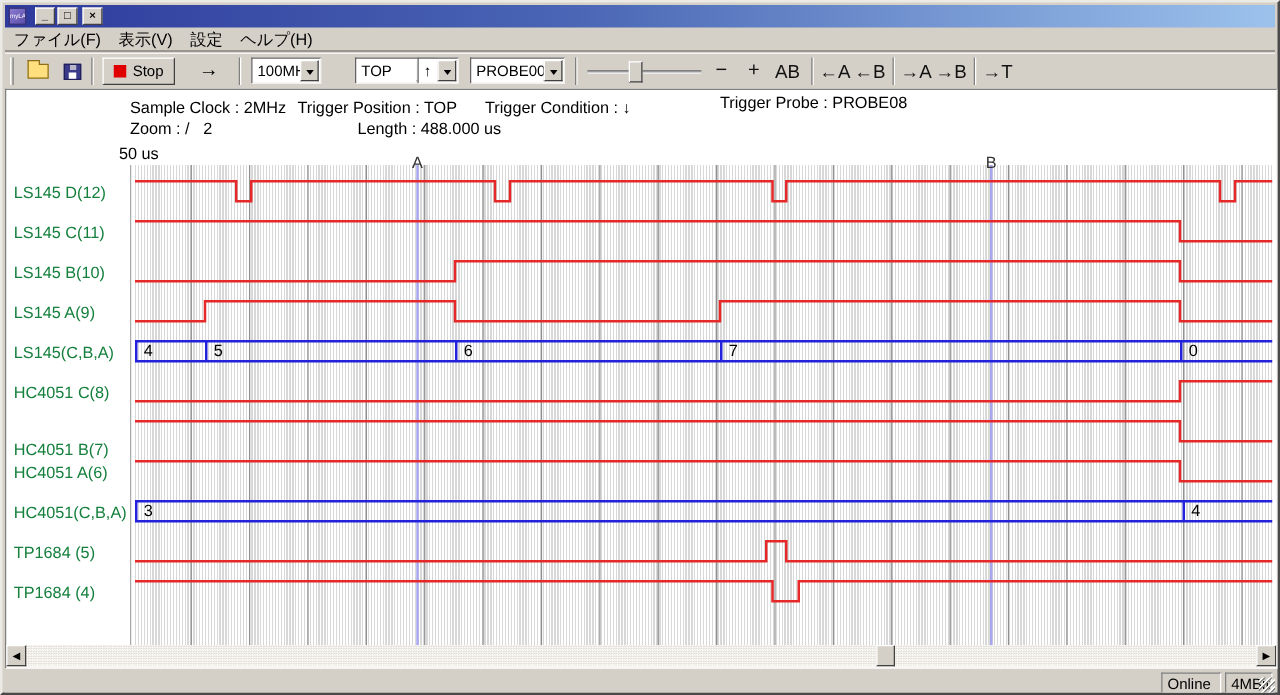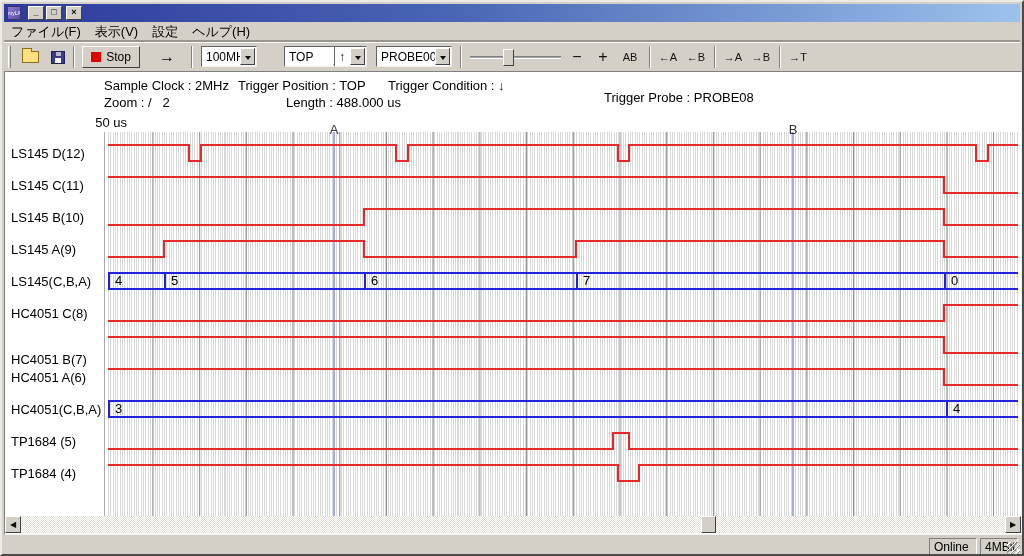--- a/index.html
+++ b/index.html
@@ -37,28 +37,28 @@
   .stop-sq{width:10px;height:10px;background:#e00000;}
   .run-btn{position:absolute;left:148px;top:3px;width:30px;height:22px;font-size:16px;font-weight:bold;
     display:flex;align-items:center;justify-content:center;color:#000;}
   .combo{position:absolute;top:3px;height:21px;background:#fff;border:1px solid;border-color:#636363 #f2f0eb #f2f0eb #636363;font-size:12px;}
   .combo .val{position:absolute;left:4px;top:3px;white-space:nowrap;}
   .combo .drop{position:absolute;right:1px;top:1px;bottom:1px;width:15px;background:#d4d0c8;
     border:1px solid;border-color:#fff #404040 #404040 #fff;}
   .combo .drop::after{content:"";position:absolute;left:4px;top:7px;border:3px solid transparent;border-top:4px solid #000;}
   .slider-track{position:absolute;left:466px;top:13px;width:91px;height:3px;border-top:1px solid #808080;border-bottom:1px solid #fff;background:#a0a0a0;}
   .slider-thumb{position:absolute;left:33px;top:-8px;width:11px;height:17px;background:#d4d0c8;border:1px solid;border-color:#fff #404040 #404040 #fff;}
-  .flat-btn{position:absolute;top:4px;height:20px;display:flex;align-items:center;justify-content:center;font-size:11px;color:#111;white-space:nowrap;}
+  .flat-btn{position:absolute;top:4px;height:20px;display:flex;align-items:center;justify-content:center;font-size:15px;color:#111;white-space:nowrap;}
   
   .client{position:absolute;left:2px;top:69px;width:1018px;height:464px;background:#fff;
     border:1px solid;border-color:#808080 #f4f2ee #f4f2ee #808080;overflow:hidden;}
   .info-item{position:absolute;font-size:13px;color:#000;white-space:pre;}
   .time-label{position:absolute;left:58px;top:43px;width:64px;text-align:right;font-size:13px;}
   .marker-label{position:absolute;top:50px;width:14px;text-align:center;font-size:13px;color:#333;}
-  .chlabel{position:absolute;left:6px;height:16px;font-size:13px;color:#000000;white-space:nowrap;}
+  .chlabel{position:absolute;left:6px;height:16px;font-size:13px;color:#15803d;white-space:nowrap;}
   .vline-sep{position:absolute;left:99px;top:60px;width:1px;height:384px;background:#aaa;}
   .grid{position:absolute;left:103px;top:60px;width:910px;height:384px;
     background-image:repeating-linear-gradient(90deg,#d8d8d8 0px,#d8d8d8 1px,transparent 1px,transparent 2.33px);}
   .grid svg{position:absolute;left:0;top:0;}
   
   .hscroll{position:absolute;left:0;right:0;top:444px;height:17px;background:#f0ede4;
     background-image:repeating-conic-gradient(#fff 0% 25%,#e2dfd5 0% 50%);background-size:2px 2px;}
   .sbtn{position:absolute;top:0;width:16px;height:17px;background:#d4d0c8;border:1px solid;border-color:#fff #404040 #404040 #fff;
     font-size:8px;line-height:15px;text-align:center;color:#000;}
   .hthumb{position:absolute;left:696px;top:0;width:15px;height:17px;background:#d4d0c8;border:1px solid;border-color:#fff #404040 #404040 #fff;}
@@ -137,21 +137,21 @@
     <div class="flat-btn" style="left:716px;width:26px;">→A</div>
     <div class="flat-btn" style="left:744px;width:26px;">→B</div>
     <div class="tb-sep" style="left:775px;"></div>
     <div class="flat-btn" style="left:781px;width:26px;">→T</div>
   </div>
 
   <div class="client">
     <div class="info-item" style="left:99px;top:6px;">Sample Clock : 2MHz</div>
     <div class="info-item" style="left:233px;top:6px;">Trigger Position : TOP</div>
     <div class="info-item" style="left:383px;top:6px;">Trigger Condition : ↓</div>
-    <div class="info-item" style="left:571px;top:18px;margin-left:28px;">Trigger Probe : PROBE08</div>
+    <div class="info-item" style="left:571px;top:2px;">Trigger Probe : PROBE08</div>
     <div class="info-item" style="left:99px;top:23px;">Zoom : /   2</div>
     <div class="info-item" style="left:233px;top:23px;margin-left:48px;">Length : 488.000 us</div>
 
     <div class="time-label">50 us</div>
 
     <div>
         <div class="chlabel" style="top: 74px;">LS145 D(12)</div>
         <div class="chlabel" style="top: 106px;">LS145 C(11)</div>
         <div class="chlabel" style="top: 138px;">LS145 B(10)</div>
         <div class="chlabel" style="top: 170px;">LS145 A(9)</div>

